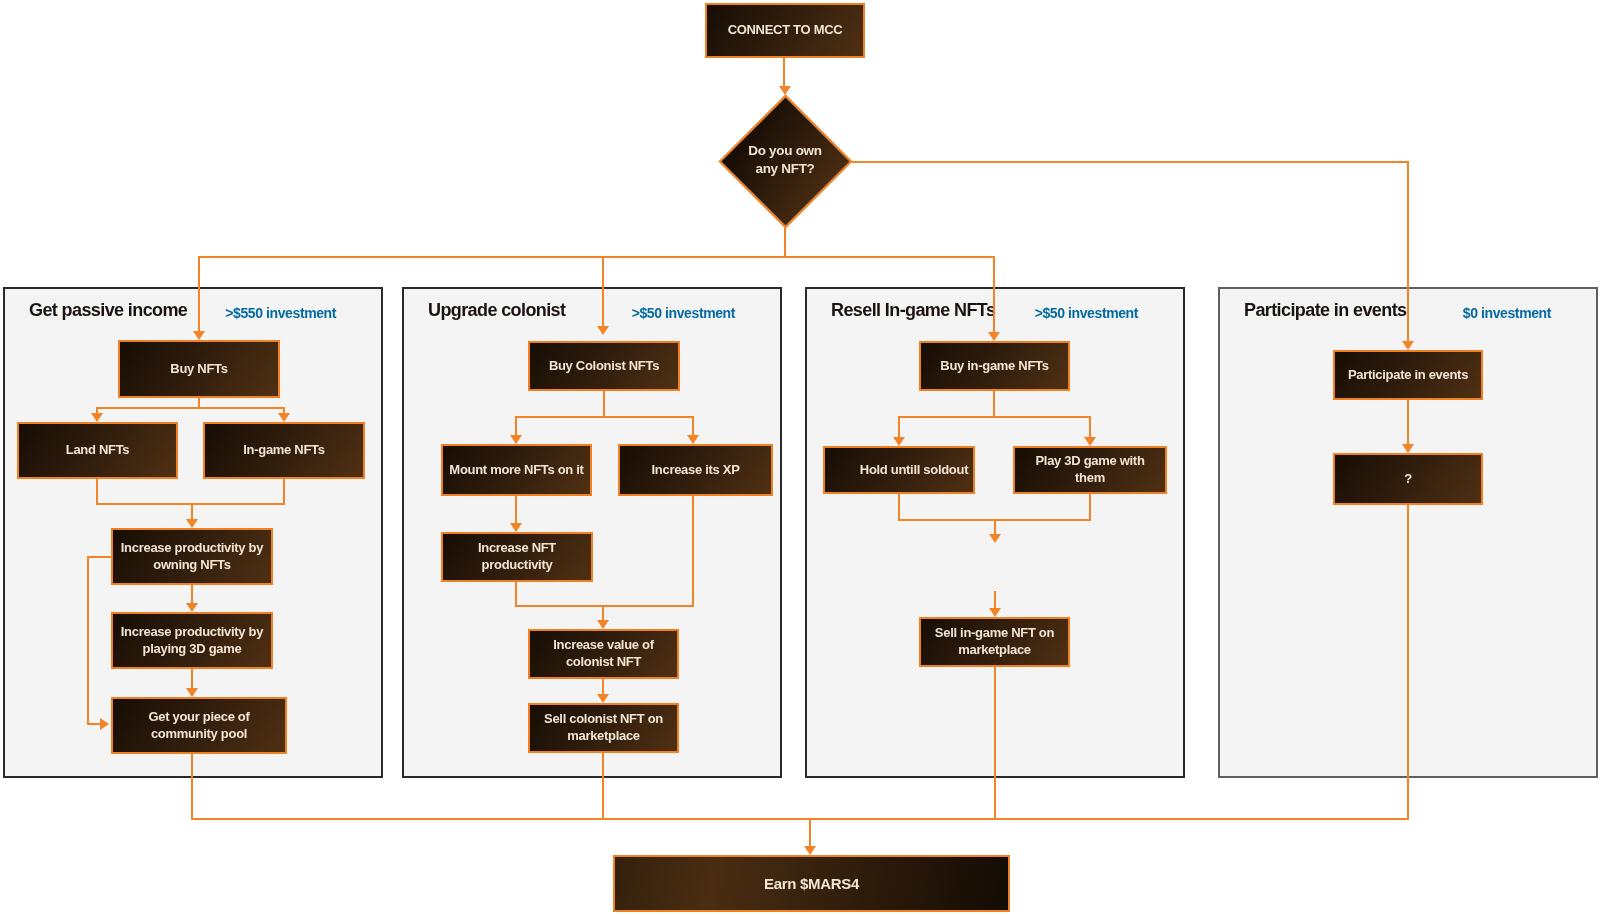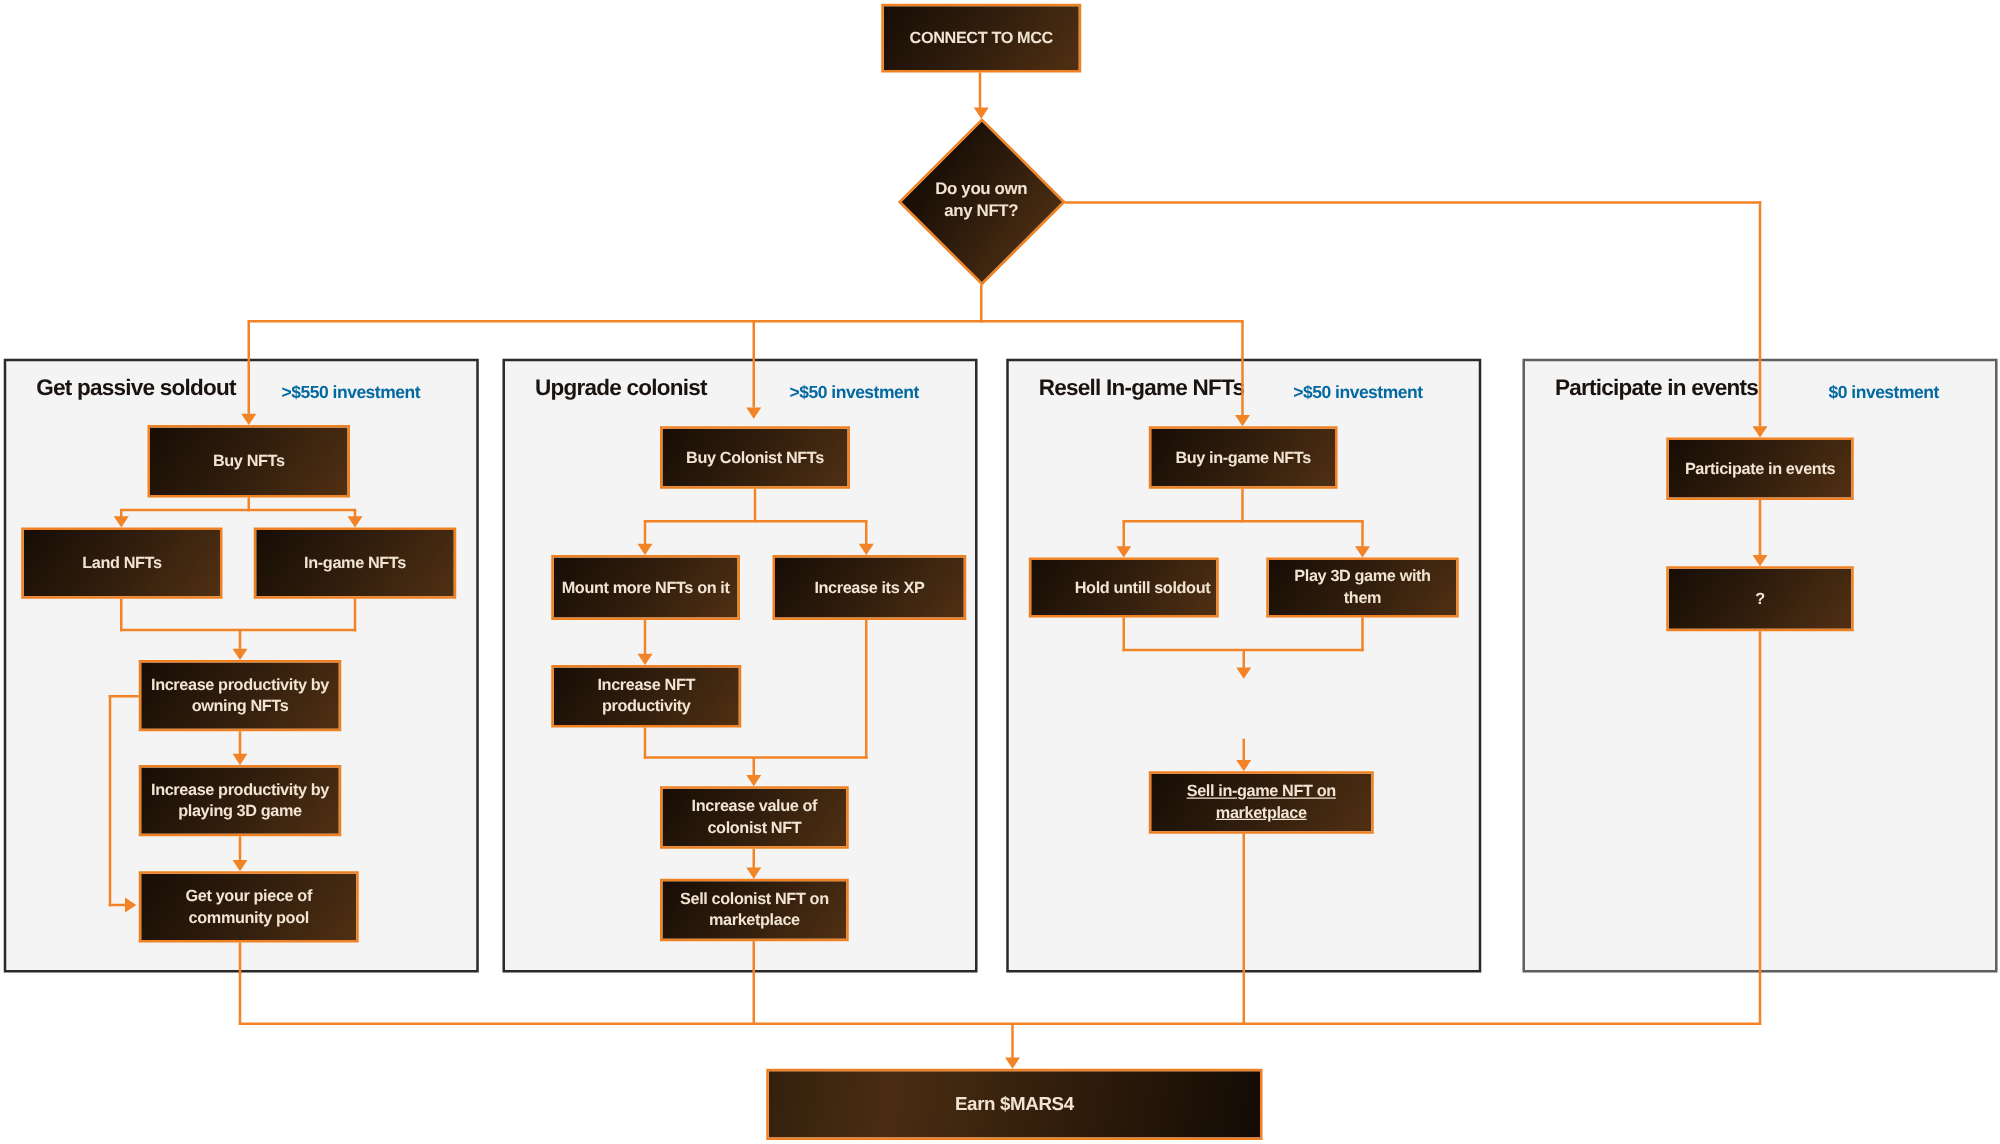--- a/index.html
+++ b/index.html
@@ -47,21 +47,21 @@
   .arr-r{position:absolute;width:0;height:0;z-index:2;
     border-top:6px solid transparent;border-bottom:6px solid transparent;
     border-left:9px solid #f28427;}
 </style>
 </head>
 <body>
 
 <div id="stage">
 
   <div class="panel" style="left:3px;">
-    <div class="panel-title">Get passive soldout</div>
+    <div class="panel-title">Get passive income</div>
     <div class="panel-investment">&gt;$550 investment</div>
   </div>
   <div class="panel" style="left:402px;">
     <div class="panel-title">Upgrade colonist</div>
     <div class="panel-investment">&gt;$50 investment</div>
   </div>
   <div class="panel" style="left:805px;">
     <div class="panel-title">Resell In-game NFTs</div>
     <div class="panel-investment">&gt;$50 investment</div>
   </div>
@@ -171,21 +171,21 @@
   <div class="box" style="left:441px;top:532px;width:152px;height:50px;">Increase NFT
 productivity</div>
   <div class="box" style="left:528px;top:629px;width:151px;height:50px;">Increase value of
 colonist NFT</div>
   <div class="box" style="left:528px;top:703px;width:151px;height:50px;">Sell colonist NFT on
 marketplace</div>
 
   <div class="box" style="left:919px;top:341px;width:151px;height:50px;">Buy in-game NFTs</div>
   <div class="box" style="left:823px;top:446px;width:152px;height:48px;padding-left:34px;">Hold untill soldout</div>
   <div class="box" style="left:1013px;top:446px;width:154px;height:48px;">Play 3D game with them</div>
-  <div class="box" style="left:919px;top:617px;width:180px;height:50px;text-decoration:underline;">Sell in-game NFT on
+  <div class="box" style="left:919px;top:617px;width:151px;height:50px;">Sell in-game NFT on
 marketplace</div>
 
   <div class="box" style="left:1333px;top:350px;width:150px;height:50px;">Participate in events</div>
   <div class="box" style="left:1333px;top:453px;width:150px;height:52px;">?</div>
 
   <div class="box end-box" style="left:613px;top:855px;width:397px;height:57px;">Earn $MARS4</div>
 
 </div>
 
 </body></html>

